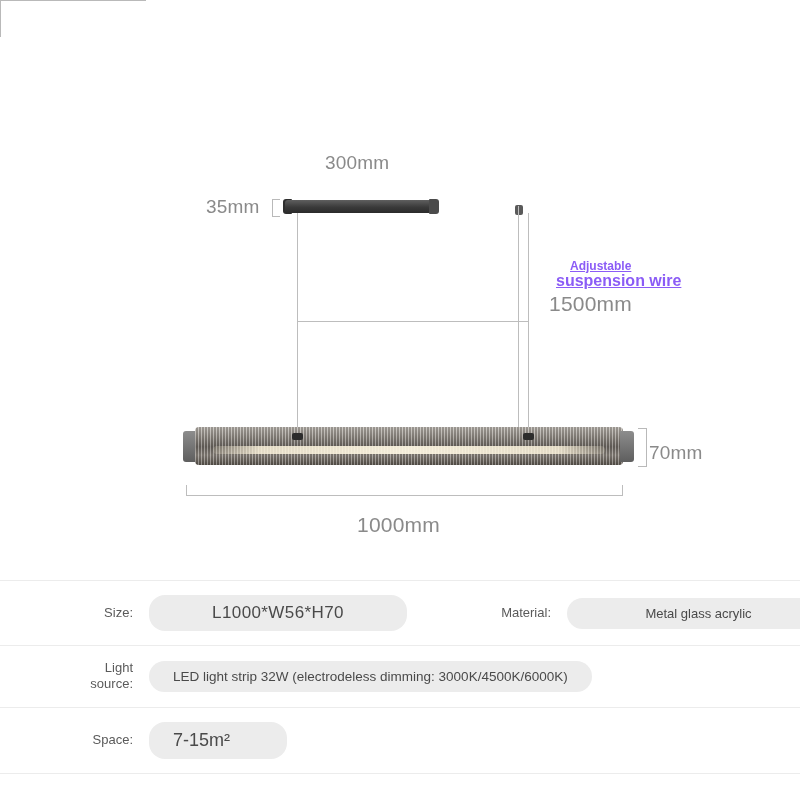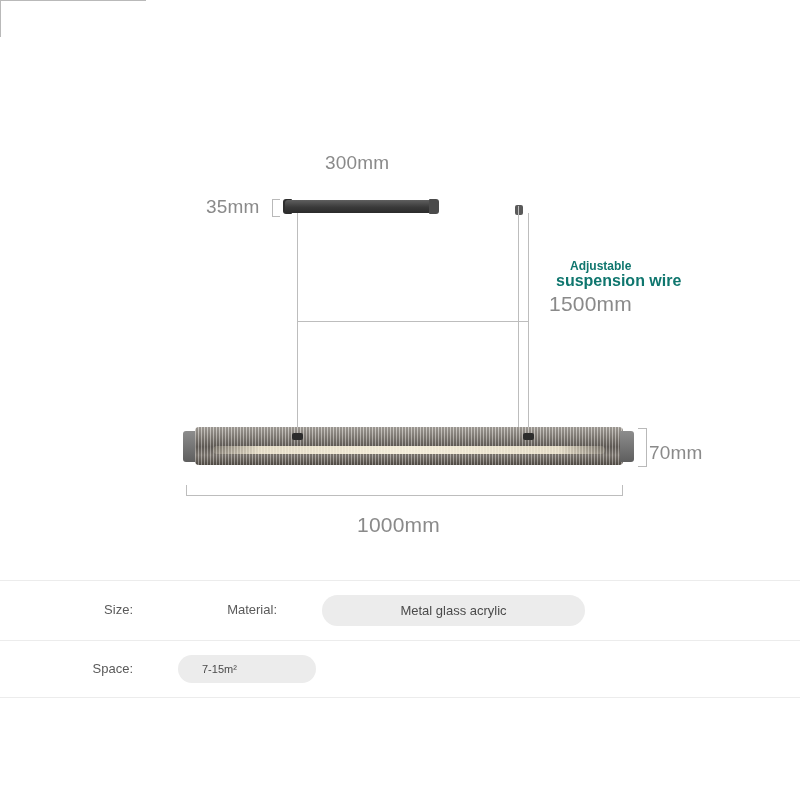--- a/index.html
+++ b/index.html
@@ -32,23 +32,24 @@
     white-space: nowrap;
   }
   .dim-300 { left: 325px; top: 152px; }
   .dim-35  { left: 206px; top: 196px; }
   .dim-70  { left: 649px; top: 442px; }
   .dim-1000 { left: 357px; top: 513px; font-size: 21px; }
   .dim-1500 { left: 549px; top: 292px; font-size: 21px; text-align: center; }
 
   .note-bold {
     position: absolute;
-    color: #0f766e;
+    color: #8b5cf6;
     font-weight: bold;
     white-space: nowrap;
+    text-decoration: underline;
   }
   .note-two-line {
     left: 313px; top: 286px;
     font-size: 13.5px;
     letter-spacing: 0.3px;
   }
   .note-adj-1 {
     left: 570px; top: 259px;
     font-size: 12px;
     text-align: center;
@@ -221,21 +222,20 @@
   .spec-row {
     display: flex;
     align-items: center;
     padding: 14px 0;
     border-bottom: 1px solid #ececec;
   }
   .spec-row:first-child { border-top: 1px solid #ececec; }
   .spec-cell {
     display: flex;
     align-items: center;
-    gap: 29px;
   }
   .spec-key {
     width: 78px;
     text-align: right;
     font-size: 13px;
     color: #5a5a5a;
     line-height: 1.25;
     padding-right: 0;
     flex: none;
   }
@@ -246,21 +246,21 @@
     border-radius: 16px;
     padding: 8px 24px;
     font-size: 14px;
     color: #4a4a4a;
     white-space: nowrap;
   }
   .spec-val.big { font-size: 17px; letter-spacing: 0.4px; }
   .spec-val.wide { min-width: 210px; text-align: center; }
   .spec-val.material { min-width: 215px; text-align: center; font-size: 13px; }
   .spec-val.lightsrc { font-size: 13.5px; }
-  .spec-val.space { font-size: 11px; min-width: 90px; }
+  .spec-val.space { font-size: 18px; min-width: 90px; }
   .spec-key-right { margin-left: 66px; }
 </style>
 </head>
 <body>
 
 <div class="stage">
 
   <div class="measure-300-bar"></div>
   <div class="tick-300-l"></div>
   <div class="tick-300-r"></div>
@@ -298,27 +298,37 @@
   <div class="tick-1000-l"></div>
   <div class="tick-1000-r"></div>
   <div class="dim-label dim-1000">1000mm</div>
 </div>
 
 <div class="specs">
 
   <div class="spec-row">
     <div class="spec-cell">
       <div class="spec-key indent">Size:</div>
+      <div class="spec-val big wide">L1000*W56*H70</div>
     </div>
     <div class="spec-cell spec-key-right">
       <div class="spec-key">Material:</div>
       <div class="spec-val material">Metal glass acrylic</div>
     </div>
   </div>
 
+  <div class="spec-row">
+    <div class="spec-cell">
+      <div class="spec-key indent">
+        <span>Light</span><br>
+        <span>source:</span>
+      </div>
+      <div class="spec-val lightsrc">LED light strip 32W (electrodeless dimming: 3000K/4500K/6000K)</div>
+    </div>
+  </div>
 
   <div class="spec-row">
     <div class="spec-cell">
       <div class="spec-key indent">Space:</div>
       <div class="spec-val space">7-15m²</div>
     </div>
   </div>
 
 </div>
 

